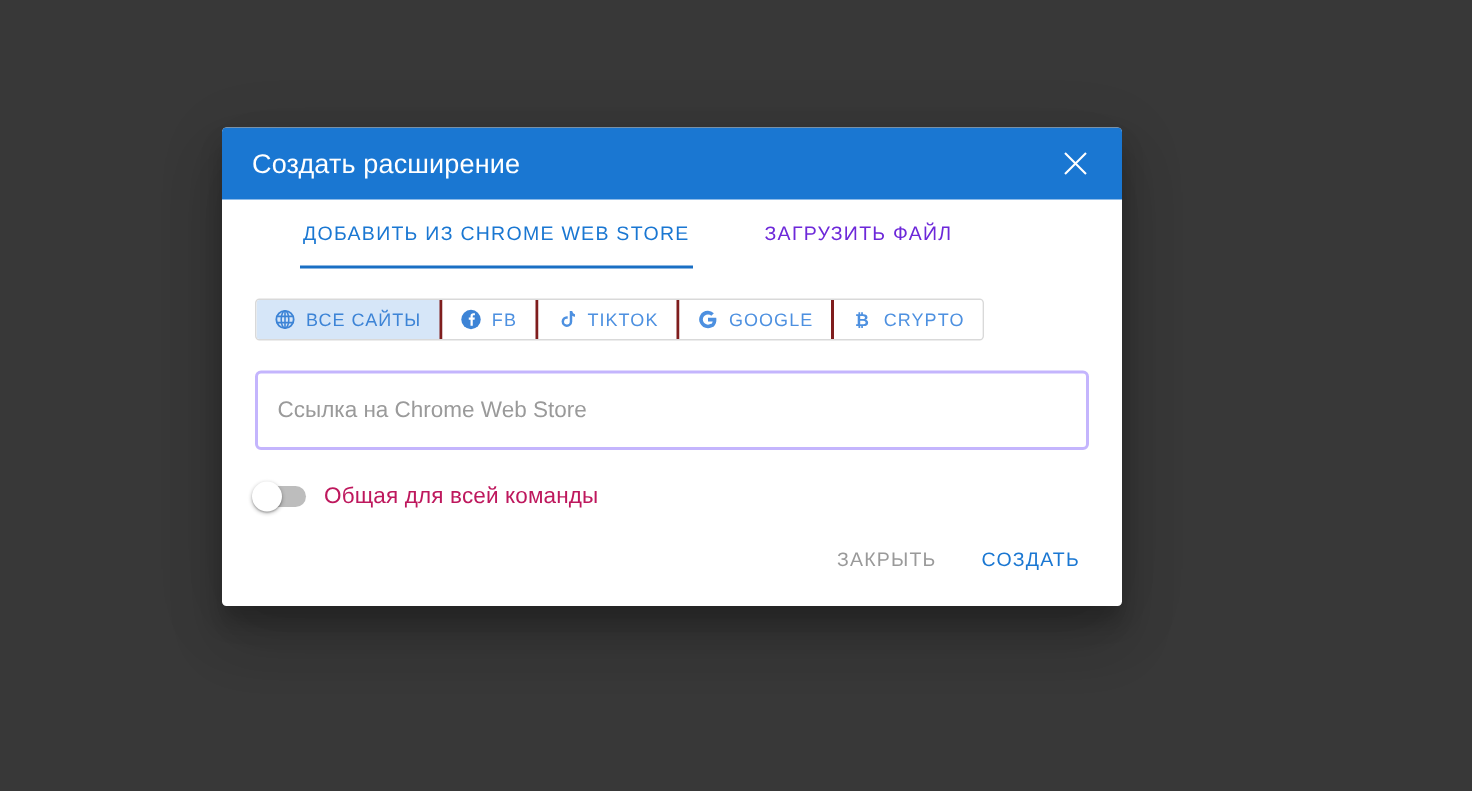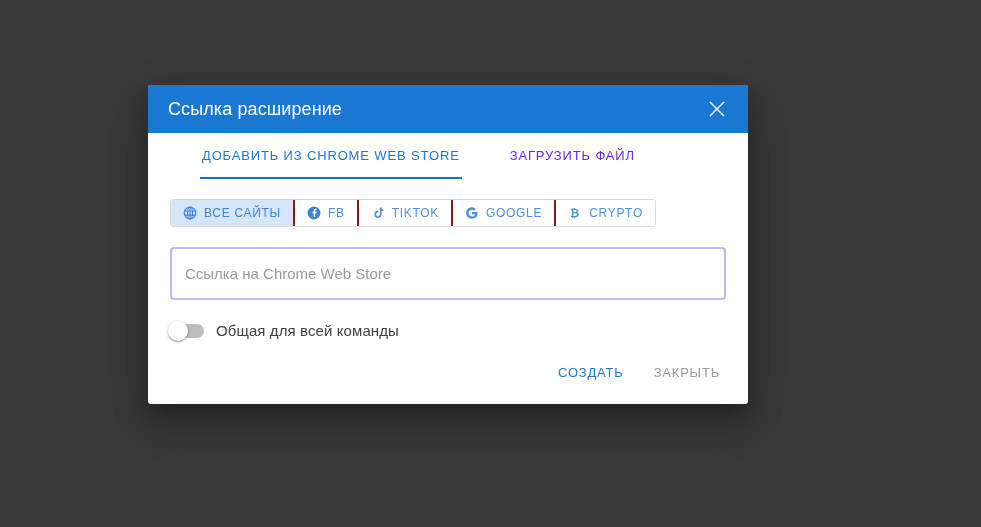--- a/index.html
+++ b/index.html
@@ -181,21 +181,21 @@
     top: -3px;
     width: 20px;
     height: 20px;
     border-radius: 50%;
     background: #ffffff;
     box-shadow: 0 1px 3px rgba(0,0,0,0.32), 0 1px 1px rgba(0,0,0,0.16);
   }
 
   .toggle-label {
     font-size: 15px;
-    color: #404040;
+    color: #be185d;
     letter-spacing: 0.1px;
   }
 
   
   .dialog-footer {
     display: flex;
     align-items: center;
     justify-content: flex-end;
     gap: 10px;
     padding: 18px 18px 16px 22px;
@@ -216,21 +216,21 @@
   }
   .footer-button.secondary { color: #9a9a9a; }
   .footer-button.primary { color: #1a77d2; }
 </style>
 </head>
 <body>
 
 <div class="dialog">
 
   <div class="dialog-header">
-    <div class="dialog-title">Ссылка расширение</div>
+    <div class="dialog-title">Создать расширение</div>
     <div class="close-button">
       <svg width="16" height="16" viewBox="0 0 16 16" aria-hidden="true">
         <path d="M1.5 1.5 L14.5 14.5 M14.5 1.5 L1.5 14.5" stroke="#ffffff" stroke-width="1.4" fill="none" stroke-linecap="square"></path>
       </svg>
     </div>
   </div>
 
   <div class="tabs">
     <div class="tab active">
       <span>ДОБАВИТЬ ИЗ CHROME WEB STORE</span>
@@ -305,17 +305,17 @@
     <div class="toggle-row">
       <div class="toggle">
         <div class="toggle-knob"></div>
       </div>
       <div class="toggle-label">Общая для всей команды</div>
     </div>
 
   </div>
 
   <div class="dialog-footer">
+    <button class="footer-button secondary">ЗАКРЫТЬ</button>
     <button class="footer-button primary">СОЗДАТЬ</button>
-    <button class="footer-button secondary">ЗАКРЫТЬ</button>
   </div>
 
 </div>
 
 </body></html>

